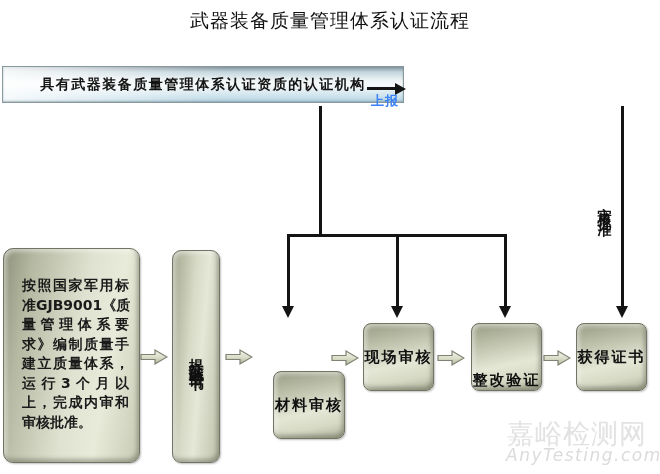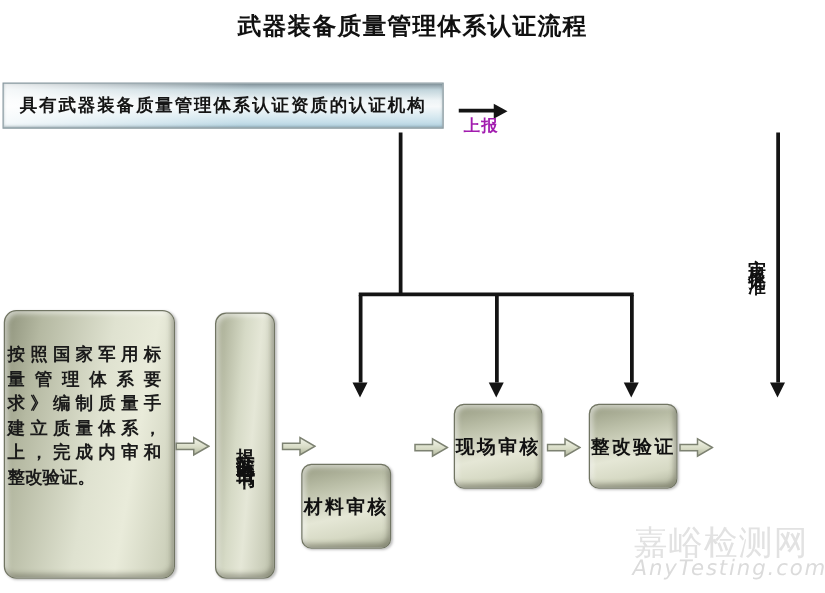--- a/index.html
+++ b/index.html
@@ -1,67 +1,67 @@
 <!DOCTYPE html>
 <html><head>
 <meta charset="utf-8">
 <style>
   html,body{margin:0;padding:0;background:#fff;}
   body{font-family:"DejaVu Sans","Liberation Sans",sans-serif;}
   .canvas{position:relative;width:660px;height:474px;background:#ffffff;overflow:hidden;}
 
   .title{position:absolute;left:0;top:8px;width:660px;text-align:center;
-    font-size:19px;font-weight:bold;color:#111;letter-spacing:1px;margin:0;}
+    font-size:19px;font-weight:normal;color:#111;letter-spacing:1px;margin:0;}
 
   
   .top-box{position:absolute;height:37px;border:1px solid #87989f;box-sizing:border-box;
     display:flex;align-items:center;justify-content:center;
     background:
       linear-gradient(100deg, rgba(255,255,255,.85) 0%, rgba(255,255,255,0) 55%),
       linear-gradient(to bottom,#83939b 0%,#c2d5dc 14%,#eef4f6 38%,#f6f9fa 52%,#d4e7ef 78%,#b5d4e2 100%);
     box-shadow:inset 0 -1px 2px rgba(90,110,120,.45);}
   .top-box .box-label{font-size:14px;font-weight:bold;color:#151515;letter-spacing:1.5px;white-space:nowrap;}
-  .box-topleft{left:2px;top:66px;width:353px;}
+  .box-topleft{left:2px;top:66px;width:402px;}
   .box-topright{left:415px;top:67px;width:243px;}
 
   
   .k-line{position:absolute;background:#141414;}
   .k-head-down{position:absolute;width:0;height:0;
     border-left:6px solid transparent;border-right:6px solid transparent;border-top:12px solid #141414;}
   .k-head-right{position:absolute;width:0;height:0;
     border-top:6px solid transparent;border-bottom:6px solid transparent;border-left:11px solid #141414;}
 
-  .report-label{position:absolute;left:371px;top:92px;font-size:13px;font-weight:bold;color:#a21caf;letter-spacing:1px;}
+  .report-label{position:absolute;left:371px;top:92px;font-size:13px;font-weight:bold;color:#3b82f6;letter-spacing:1px;}
   .approve-label{position:absolute;left:596px;top:196px;height:90px;
     writing-mode:vertical-rl;text-orientation:upright;
     font-size:14px;font-weight:bold;color:#111;letter-spacing:5px;}
 
   
   .green{border:1px solid #717563;box-sizing:border-box;
     box-shadow:inset -2px -3px 4px rgba(62,64,48,.38), inset 2px 2px 4px rgba(255,255,255,.55), 1px 1px 2px rgba(0,0,0,.25);}
   .prep-box{position:absolute;left:3px;top:248px;width:137px;height:215px;border-radius:10px;
     background:linear-gradient(100deg,#8e927b 0%,#b5b9a2 18%,#dfe2d0 52%,#e9ebda 72%,#c6cab4 100%);
-    padding:27px 10px 0 2px;font-family:Liberation Mono, monospace;}
+    padding:27px 10px 0 18px;}
   .prep-line{font-size:14px;font-weight:bold;color:#1a1a1a;line-height:19.5px;
     text-align:justify;text-align-last:justify;white-space:nowrap;}
   .prep-line:last-child{text-align-last:left;}
 
   .submit-box{position:absolute;left:172px;top:250px;width:48px;height:213px;border-radius:9px;
     background:linear-gradient(95deg,#a3a78e 0%,#d6dac6 38%,#e5e7d7 58%,#bcc0aa 100%);
     display:flex;align-items:center;justify-content:center;}
   .submit-box .v-label{writing-mode:vertical-rl;text-orientation:upright;
     font-size:15px;font-weight:bold;color:#111;letter-spacing:3px;}
 
   .step-box{position:absolute;top:323px;height:68px;border-radius:8px;
     background:linear-gradient(168deg,#979b82 0%,#bcc0a9 28%,#e5e7d6 60%,#d6d9c4 80%,#aeb29b 100%);
     display:flex;align-items:center;justify-content:center;}
   .step-box .box-label{font-size:15px;font-weight:bold;color:#111;letter-spacing:2px;white-space:nowrap;}
-  .step-material{left:241px;width:72px;margin-top:48px;}
+  .step-material{left:273px;width:72px;margin-top:48px;}
   .step-site{left:363px;width:71px;align-items:center;}
-  .step-rectify{left:471px;width:71px;}
+  .step-rectify{left:471px;width:71px;align-items:flex-end;}
   .step-cert{left:576px;width:71px;}
 
   .flow-arrow{position:absolute;width:28px;height:18px;}
 
   .wm-cn{position:absolute;left:507px;top:416px;font-size:27px;font-weight:normal;
     color:#e2e2e2;letter-spacing:1px;white-space:nowrap;}
   .wm-en{position:absolute;left:506px;top:445px;font-size:17px;font-style:italic;
     color:#dbdbdb;letter-spacing:1.5px;white-space:nowrap;}
 </style>
 </head>
@@ -101,25 +101,27 @@
 
   <div class="k-line" style="left:504px;top:236px;width:3px;height:70px;"></div>
   <div class="k-head-down" style="left:499px;top:306px;"></div>
 
   <div class="k-line" style="left:621px;top:106px;width:3px;height:200px;"></div>
   <div class="k-head-down" style="left:616px;top:306px;"></div>
   <div class="approve-label">审核批准</div>
 
   <div class="prep-box green">
       <div class="prep-line">按照国家军用标</div>
+      <div class="prep-line">准GJB9001《质</div>
       <div class="prep-line">量管理体系要</div>
       <div class="prep-line">求》编制质量手</div>
       <div class="prep-line">建立质量体系，</div>
+      <div class="prep-line">运行3个月以</div>
       <div class="prep-line">上，完成内审和</div>
-      <div class="prep-line">整改验证。</div>
+      <div class="prep-line">审核批准。</div>
     </div>
 
   <svg class="flow-arrow" style="left:140px;top:348px;" viewBox="0 0 28 18">
     <path d="M1 6.5 H15 V2 L27 9 L15 16 V11.5 H1 Z" fill="url(#flowGrad)" stroke="#7d8272" stroke-width="1.2"></path>
   </svg>
 
   <div class="submit-box green">
     <span class="v-label">提交认证申请书</span>
   </div>
 
@@ -144,17 +146,20 @@
   </svg>
 
   <div class="step-box step-rectify green">
     <span class="box-label">整改验证</span>
   </div>
 
   <svg class="flow-arrow" style="left:543px;top:349px;" viewBox="0 0 28 18">
     <path d="M1 6.5 H15 V2 L27 9 L15 16 V11.5 H1 Z" fill="url(#flowGrad)" stroke="#7d8272" stroke-width="1.2"></path>
   </svg>
 
+  <div class="step-box step-cert green">
+    <span class="box-label">获得证书</span>
+  </div>
 
   <div class="wm-cn">嘉峪检测网</div>
   <div class="wm-en">AnyTesting.com</div>
 
 </div>
 
 </body></html>

